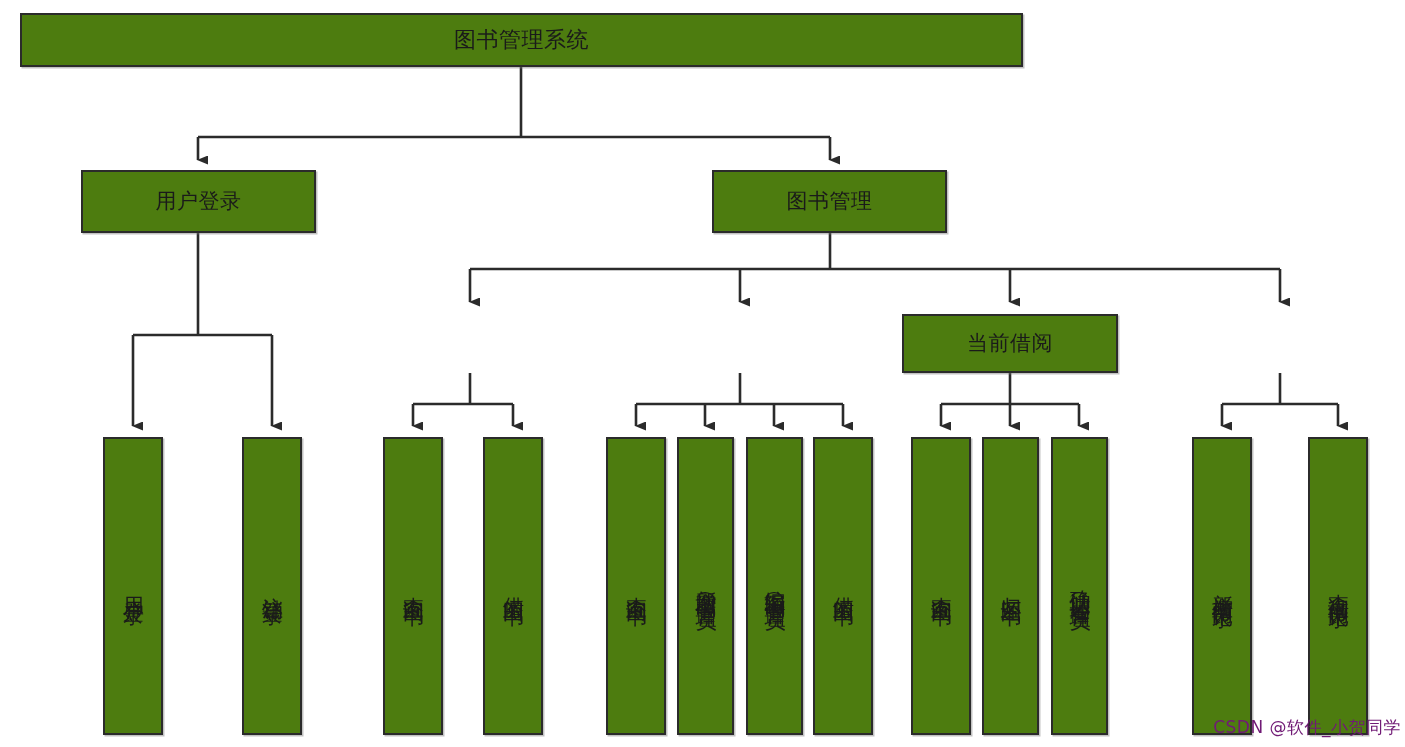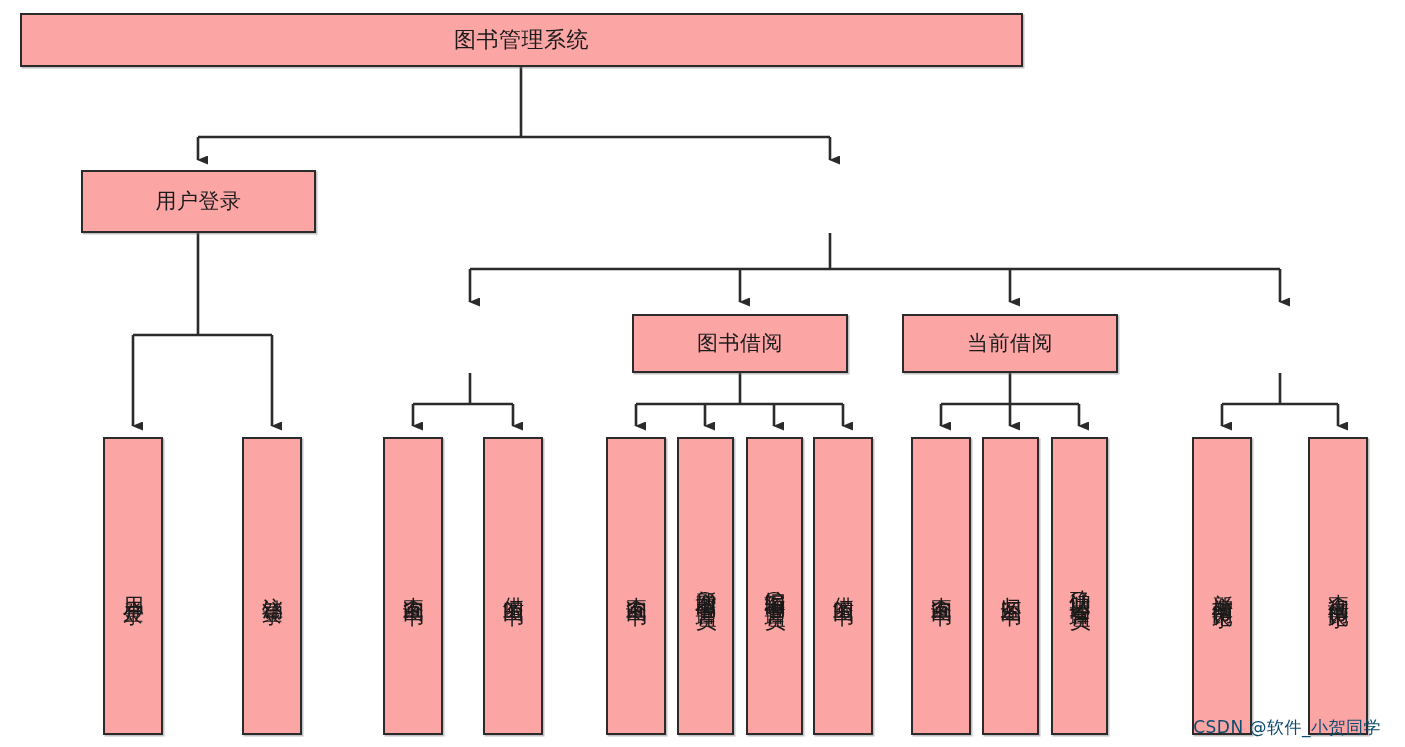--- a/index.html
+++ b/index.html
@@ -23,21 +23,21 @@
     left: 0;
     top: 0;
     width: 1405px;
     height: 747px;
     pointer-events: none;
   }
   .node {
     position: absolute;
     box-sizing: border-box;
     border: 2.5px solid #2b2b2b;
-    background: #fca5a5;
+    background: #4d7c0f;
     display: flex;
     align-items: center;
     justify-content: center;
     color: #1a1a1a;
     box-shadow: 1.5px 1.5px 0 rgba(120,120,120,0.45);
   }
   .node-label {
     display: block;
     line-height: 1.12;
     letter-spacing: 0.5px;
@@ -62,24 +62,24 @@
     text-orientation: upright;
     font-size: 21px;
     letter-spacing: 3px;
     line-height: 1.0;
     white-space: normal;
     max-height: 100%;
     text-align: left;
   }
   .watermark {
     position: absolute;
-    right: 24px;
+    right: 4px;
     bottom: 8px;
     font-size: 17px;
-    color: #0c4a6e;
+    color: #701a75;
     letter-spacing: 0.5px;
     white-space: nowrap;
     user-select: none;
   }
 </style>
 </head>
 <body>
 
 <div id="diagram-root">
 
@@ -136,25 +136,25 @@
   </svg>
 
   <div class="node horiz root" style="left:20px; top:13px; width:1003px; height:54px;">
     <span class="node-label">图书管理系统</span>
   </div>
 
   <div class="node horiz" style="left:81px; top:170px; width:235px; height:63px;">
     <span class="node-label">用户登录</span>
   </div>
 
-
-
-  <div class="node horiz" style="left:632px; top:314px; width:216px; height:59px;">
-    <span class="node-label">图书借阅</span>
-  </div>
+  <div class="node horiz" style="left:712px; top:170px; width:235px; height:63px;">
+    <span class="node-label">图书管理</span>
+  </div>
+
+
 
   <div class="node horiz" style="left:902px; top:314px; width:216px; height:59px;justify-content:center;">
     <span class="node-label">当前借阅</span>
   </div>
 
 
   <div class="node vert" style="left:103px; top:437px; width:60px; height:298px;">
     <span class="node-label">用户登录</span>
   </div>
 

